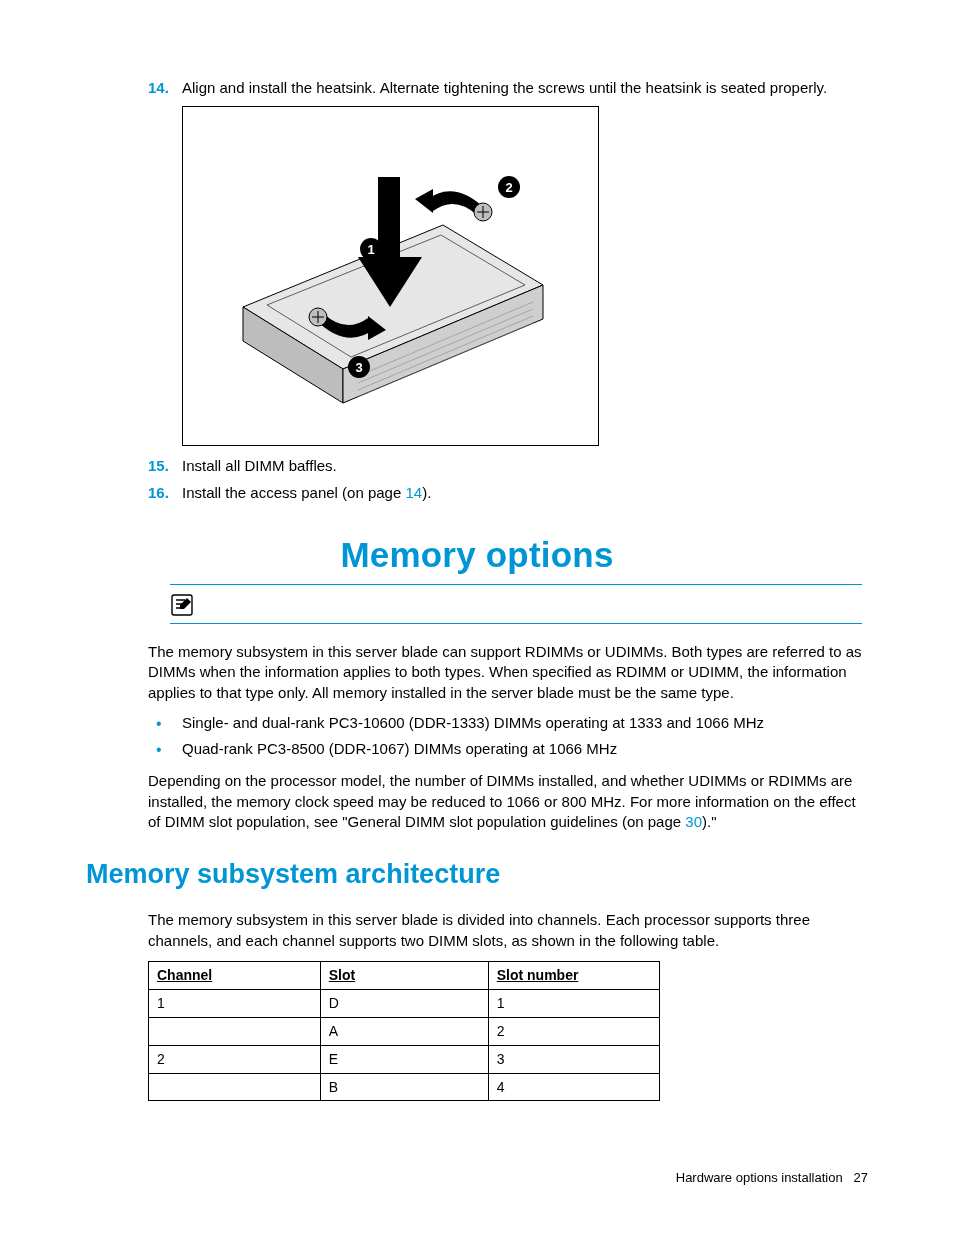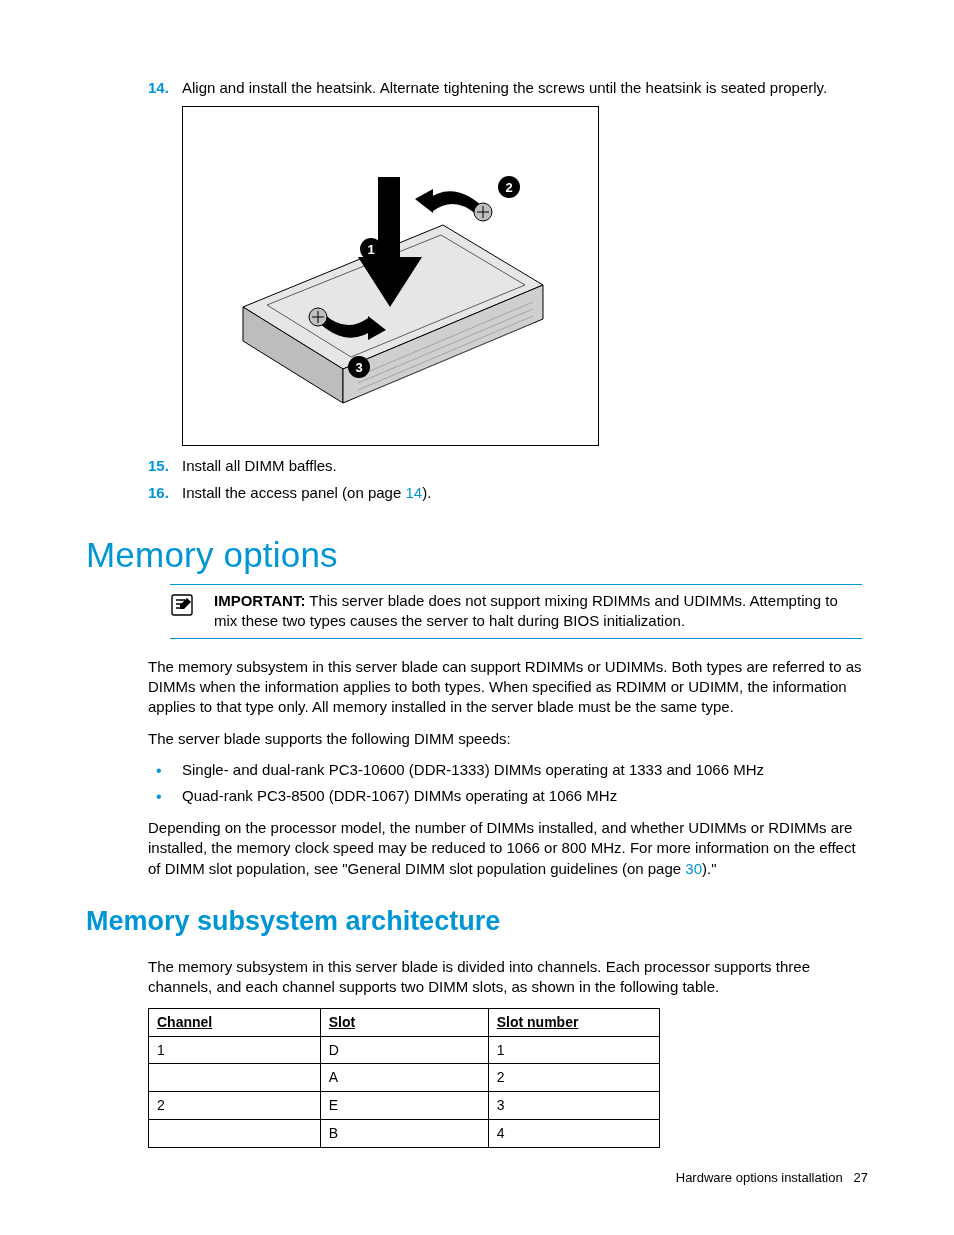--- a/index.html
+++ b/index.html
@@ -35,25 +35,26 @@
   .figure-frame {
     margin: 8px 0 10px 34px;
     border: 1px solid #000;
     width: 415px;
     height: 338px;
     display: flex;
     align-items: center;
     justify-content: center;
   }
   h1.section {
-    font-weight: 400;
+    font-weight: 700;
     font-size: 35px;
     color: #0096d6;
     margin: 28px 0 6px 0;
     letter-spacing: .2px;
+    text-align: center;
   }
   h2.subsection {
     font-weight: 700;
     font-size: 27px;
     color: #0096d6;
     margin: 24px 0 8px 0;
   }
   .important-block {
     margin-left: 84px;
     margin-right: 6px;
@@ -186,27 +187,23 @@
   <h1 class="section">Memory options</h1>
 
   <div class="important-block">
     <div class="important-icon">
       <svg width="24" height="24" viewBox="0 0 24 24">
         <rect x="2" y="2" width="20" height="20" rx="2" fill="none" stroke="#000" stroke-width="1.4"></rect>
         <path d="M6 7 h9 M6 11 h9 M6 15 h6" stroke="#000" stroke-width="1.4" fill="none"></path>
         <path d="M17 5 l4 4 -7 7 -4 0 0 -4 z" fill="#000"></path>
       </svg>
     </div>
-    <div class="important-text">
-      <b>IMPORTANT:</b><span>  This server blade does not support mixing RDIMMs and UDIMMs. Attempting to mix these two types causes the server to halt during BIOS initialization.</span>
-    </div>
   </div>
 
   <p class="body-para">The memory subsystem in this server blade can support RDIMMs or UDIMMs. Both types are referred to as DIMMs when the information applies to both types. When specified as RDIMM or UDIMM, the information applies to that type only. All memory installed in the server blade must be the same type.</p>
-  <p class="body-para tight">The server blade supports the following DIMM speeds:</p>
 
   <ul class="bullets">
     <li>Single- and dual-rank PC3-10600 (DDR-1333) DIMMs operating at 1333 and 1066 MHz</li>
     <li>Quad-rank PC3-8500 (DDR-1067) DIMMs operating at 1066 MHz</li>
   </ul>
 
   <p class="body-para tight">
     <span>Depending on the processor model, the number of DIMMs installed, and whether UDIMMs or RDIMMs are installed, the memory clock speed may be reduced to 1066 or 800 MHz. For more information on the effect of DIMM slot population, see "General DIMM slot population guidelines (on page </span><a href="#" class="xref">30</a><span>)."</span>
   </p>
 

